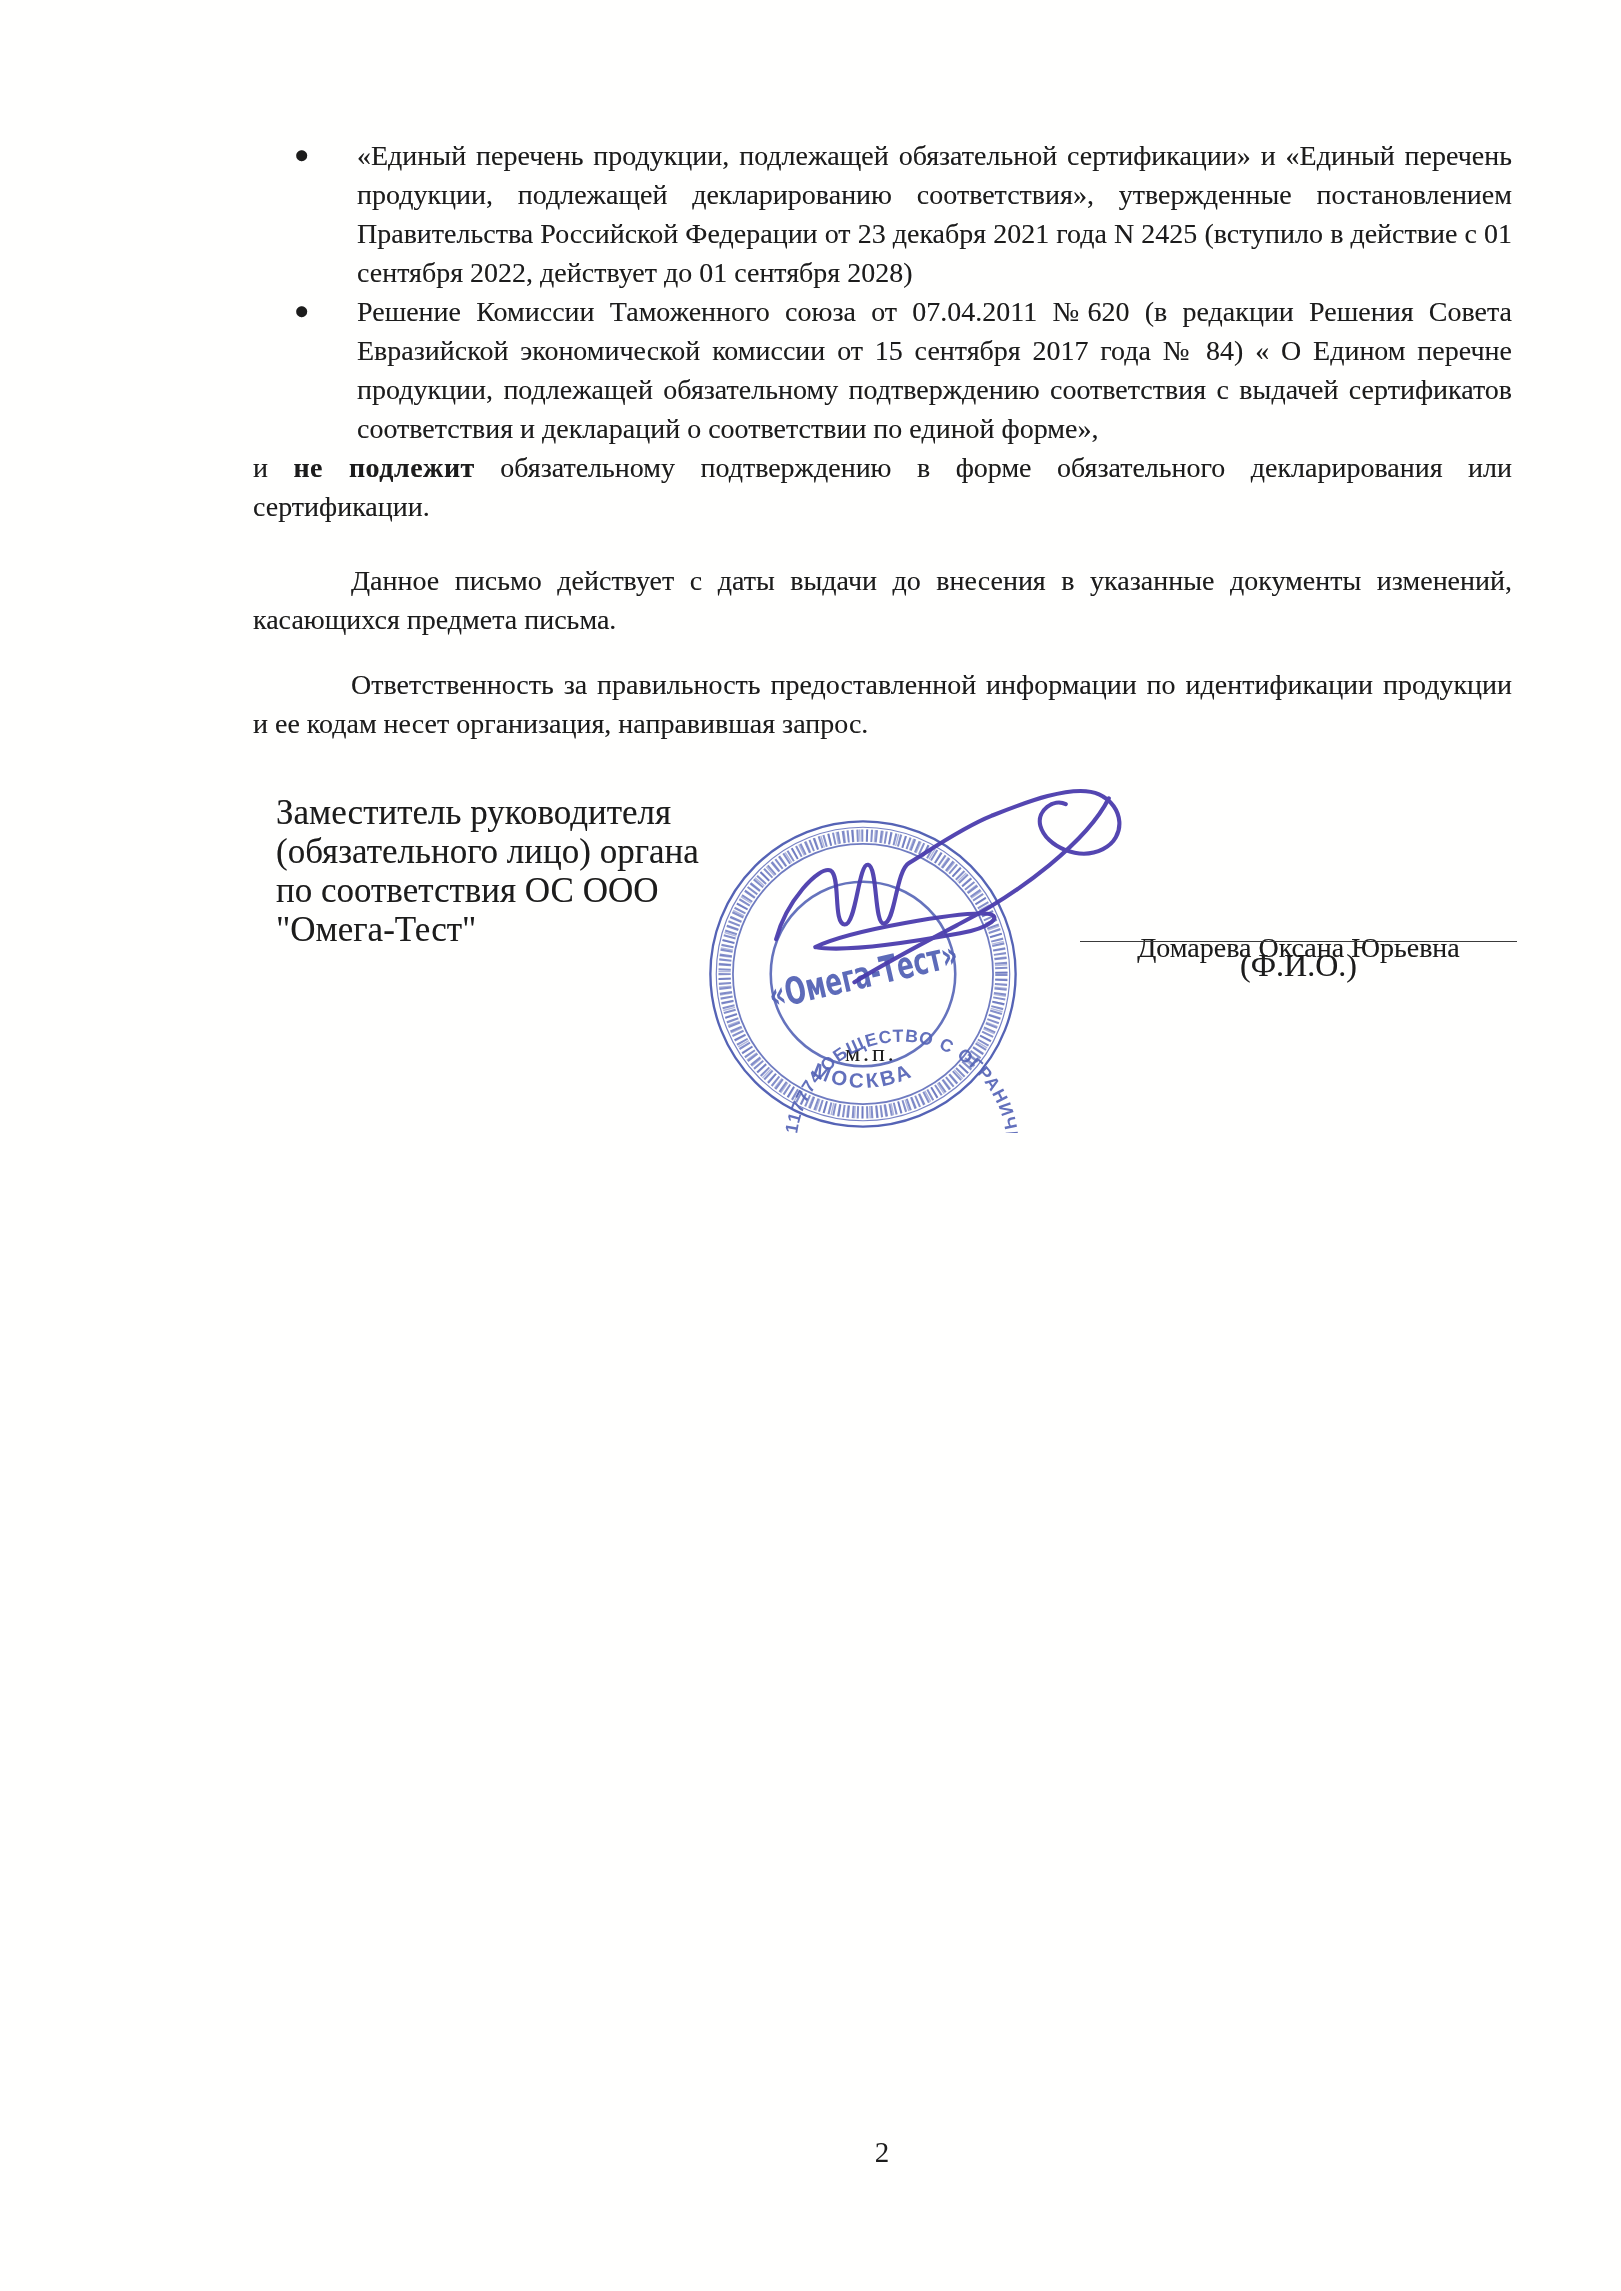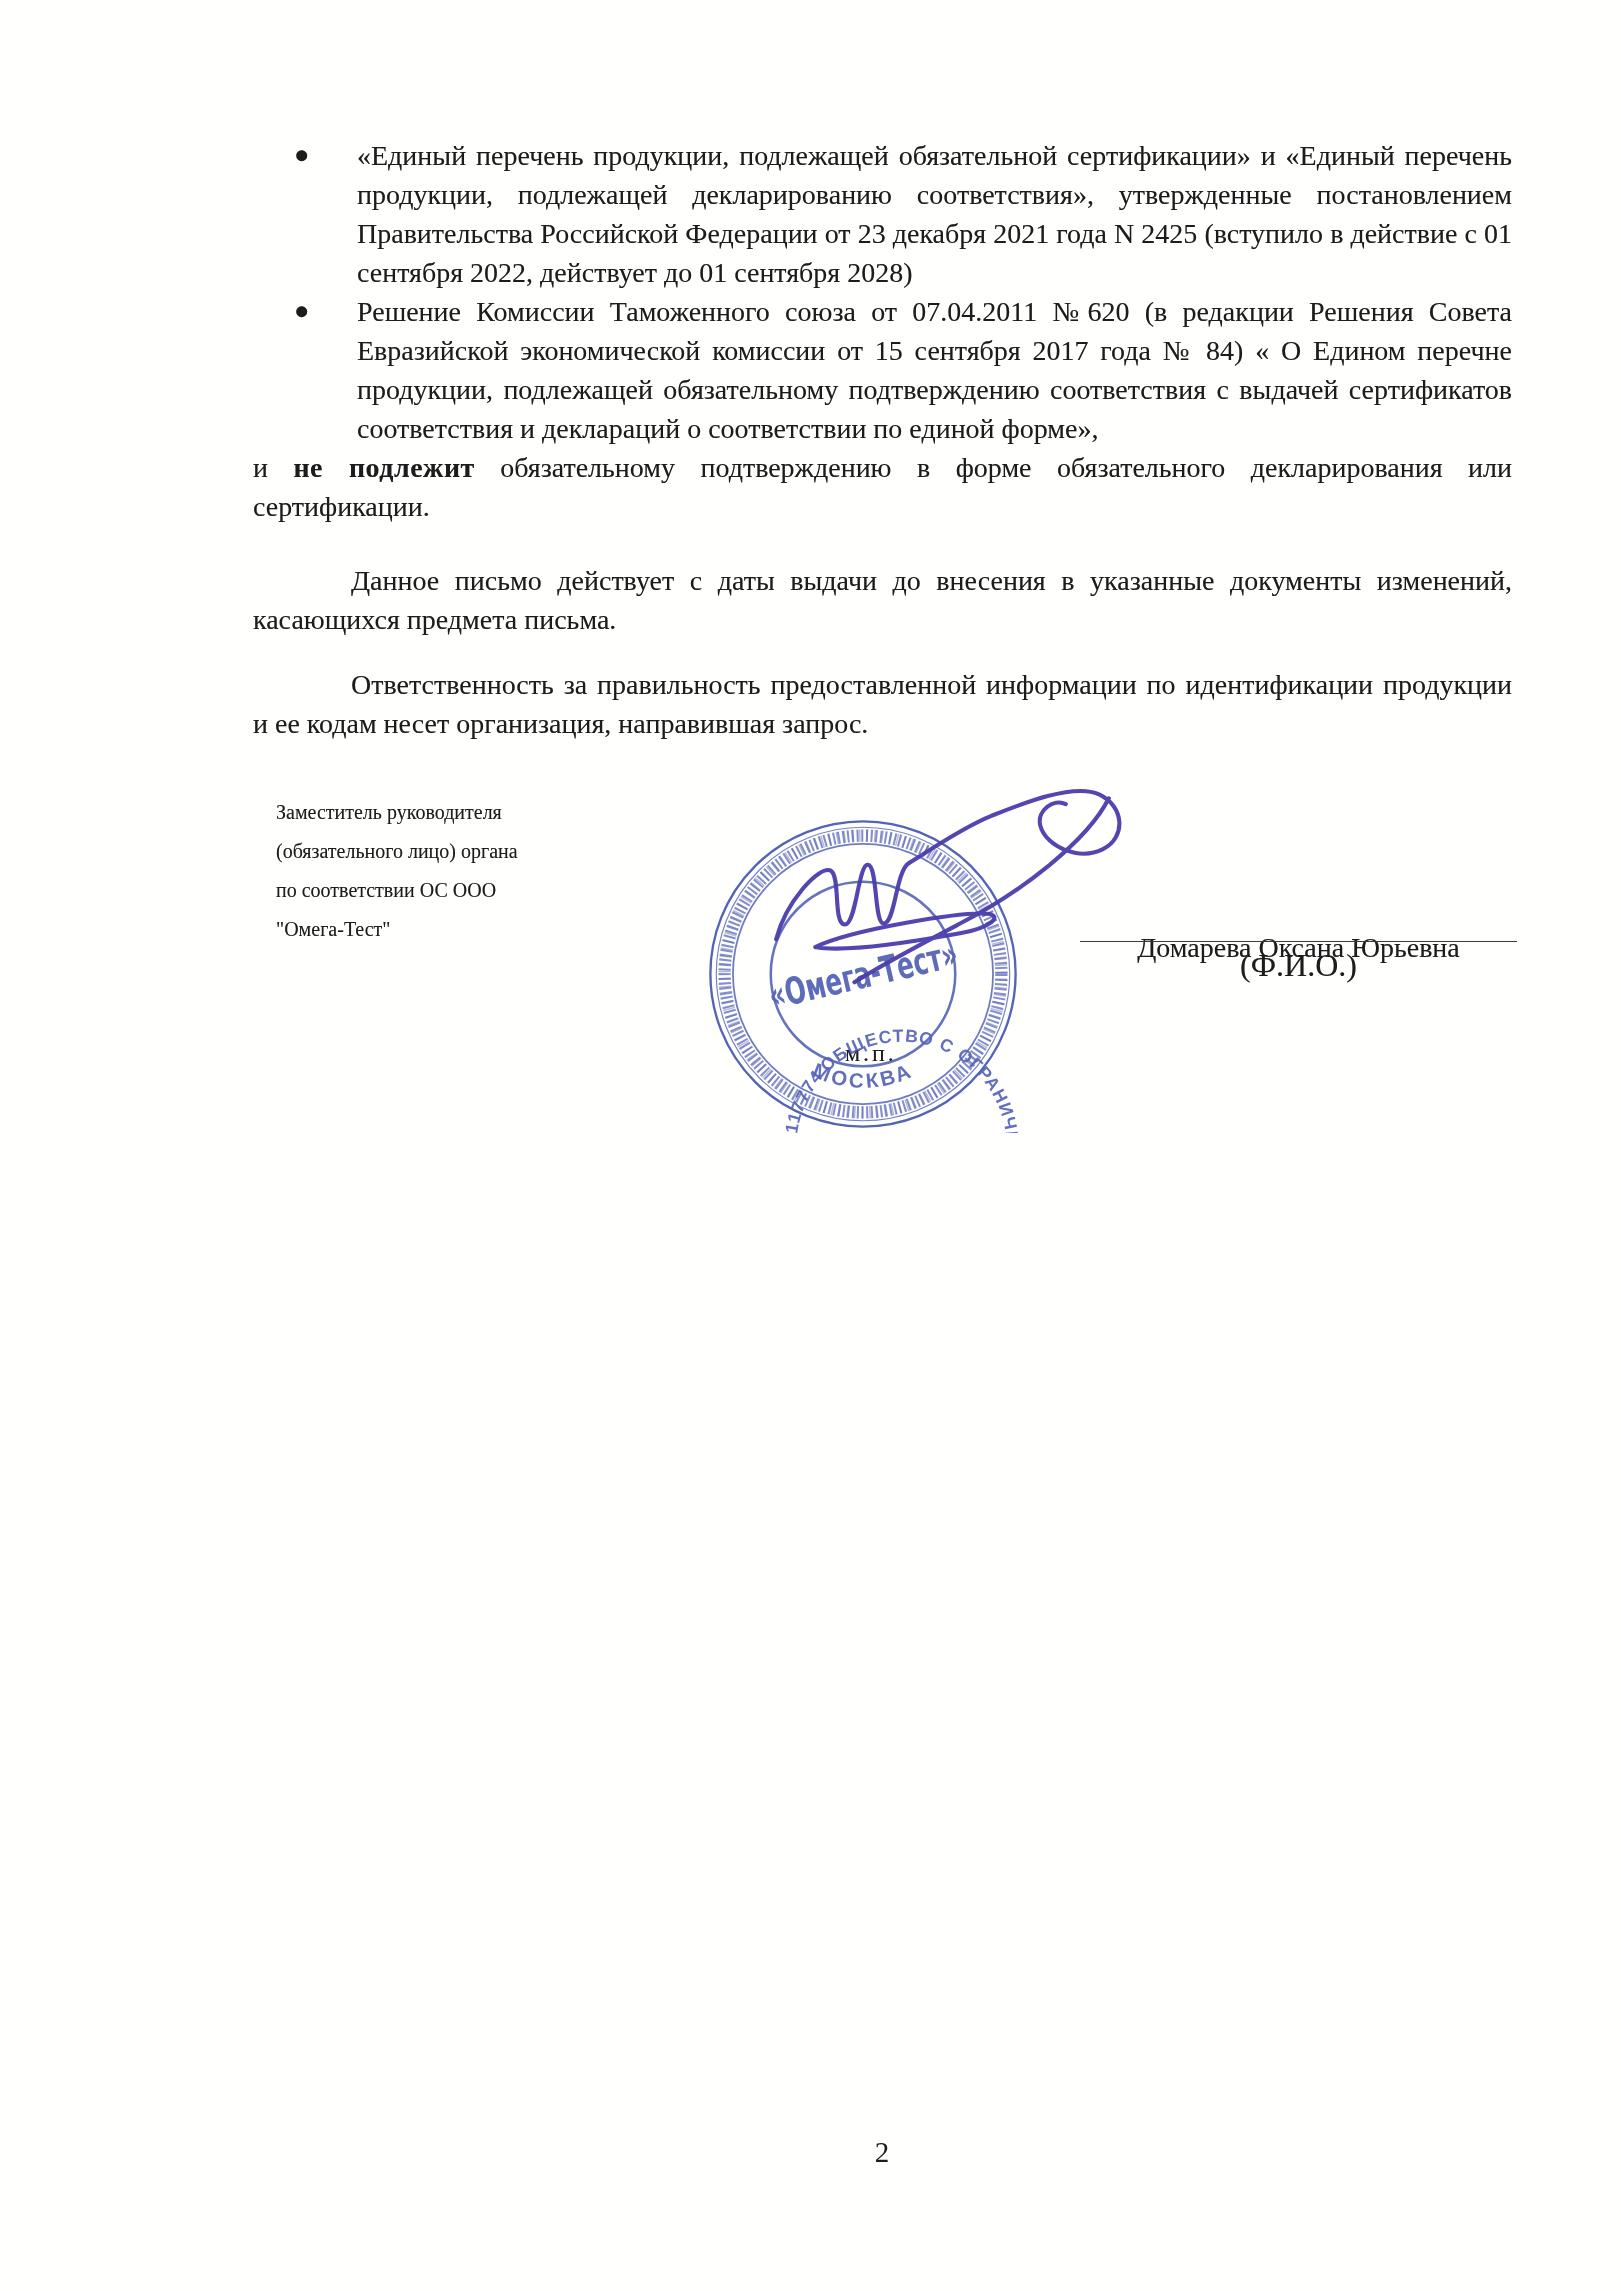--- a/index.html
+++ b/index.html
@@ -25,21 +25,21 @@
     position:absolute;left:41px;top:-1px;
     font-size:25.5px;
   }
   .conclusion{}
   .conclusion b{letter-spacing:0.5px;}
   .para{margin:0;text-indent:98px;}
   .para-1{margin-top:35px;}
   .para-2{margin-top:25.5px;}
   .sig-block{
     position:absolute;left:276px;top:793px;
-    font-size:20px;line-height:39px;
+    font-size:35px;line-height:39px;
     text-shadow:0 0 0.5px rgba(28,28,28,.38);
   }
   .mp-note{
     position:absolute;left:845px;top:1008px;
     font-size:24px;letter-spacing:2.9px;
     text-shadow:0 0 0.5px rgba(28,28,28,.4);
     margin-top:32px;
   }
   .stamp-svg{position:absolute;left:704px;top:815px;opacity:.9;}
   .sign-svg{position:absolute;left:676px;top:765px;opacity:.95;}
@@ -83,21 +83,21 @@
 
     <div class="conclusion"><span>и </span><b>не подлежит</b><span> обязательному подтверждению в форме обязательного декларирования или сертификации.</span></div>
 
     <p class="para para-1">Данное письмо действует с даты выдачи до внесения в указанные документы изменений, касающихся предмета письма.</p>
     <p class="para para-2">Ответственность за правильность предоставленной информации по идентификации продукции и ее кодам несет организация, направившая запрос.</p>
   </div>
 
   <div class="sig-block">
     <div>Заместитель руководителя</div>
     <div>(обязательного лицо) органа</div>
-    <div>по соответствии ОС ООО</div>
+    <div>по соответствия ОС ООО</div>
     <div>"Омега-Тест"</div>
   </div>
 
   <div class="mp-note">м.п.</div>
 
   <svg class="stamp-svg" width="318" height="318" viewBox="0 0 324 324">
 
     <circle cx="162" cy="162" r="155.5" fill="none" stroke-width="2.4" stroke="#4353ae"></circle>
     <circle cx="162" cy="162" r="149.5" fill="none" stroke-width="1.2" opacity=".8" stroke="#4353ae"></circle>
 

